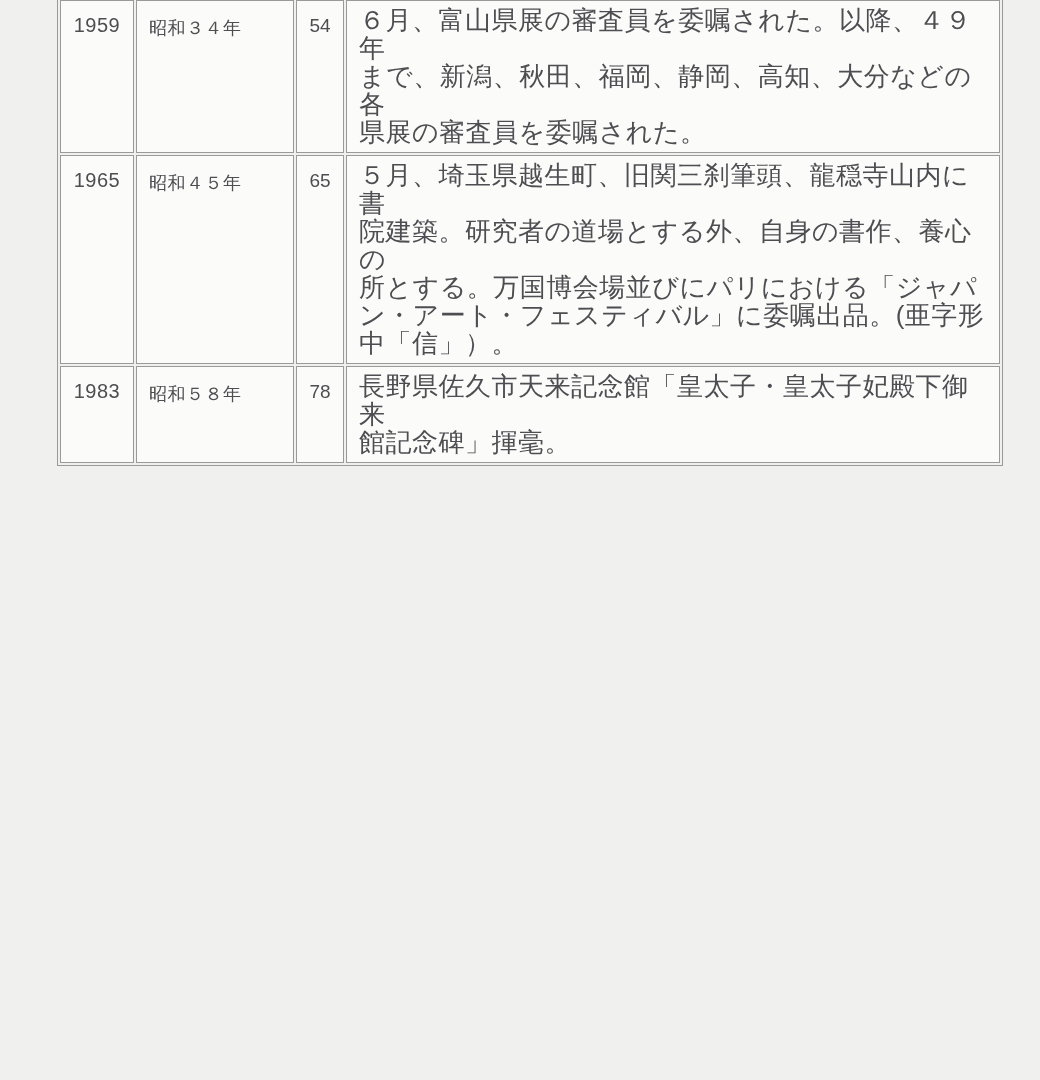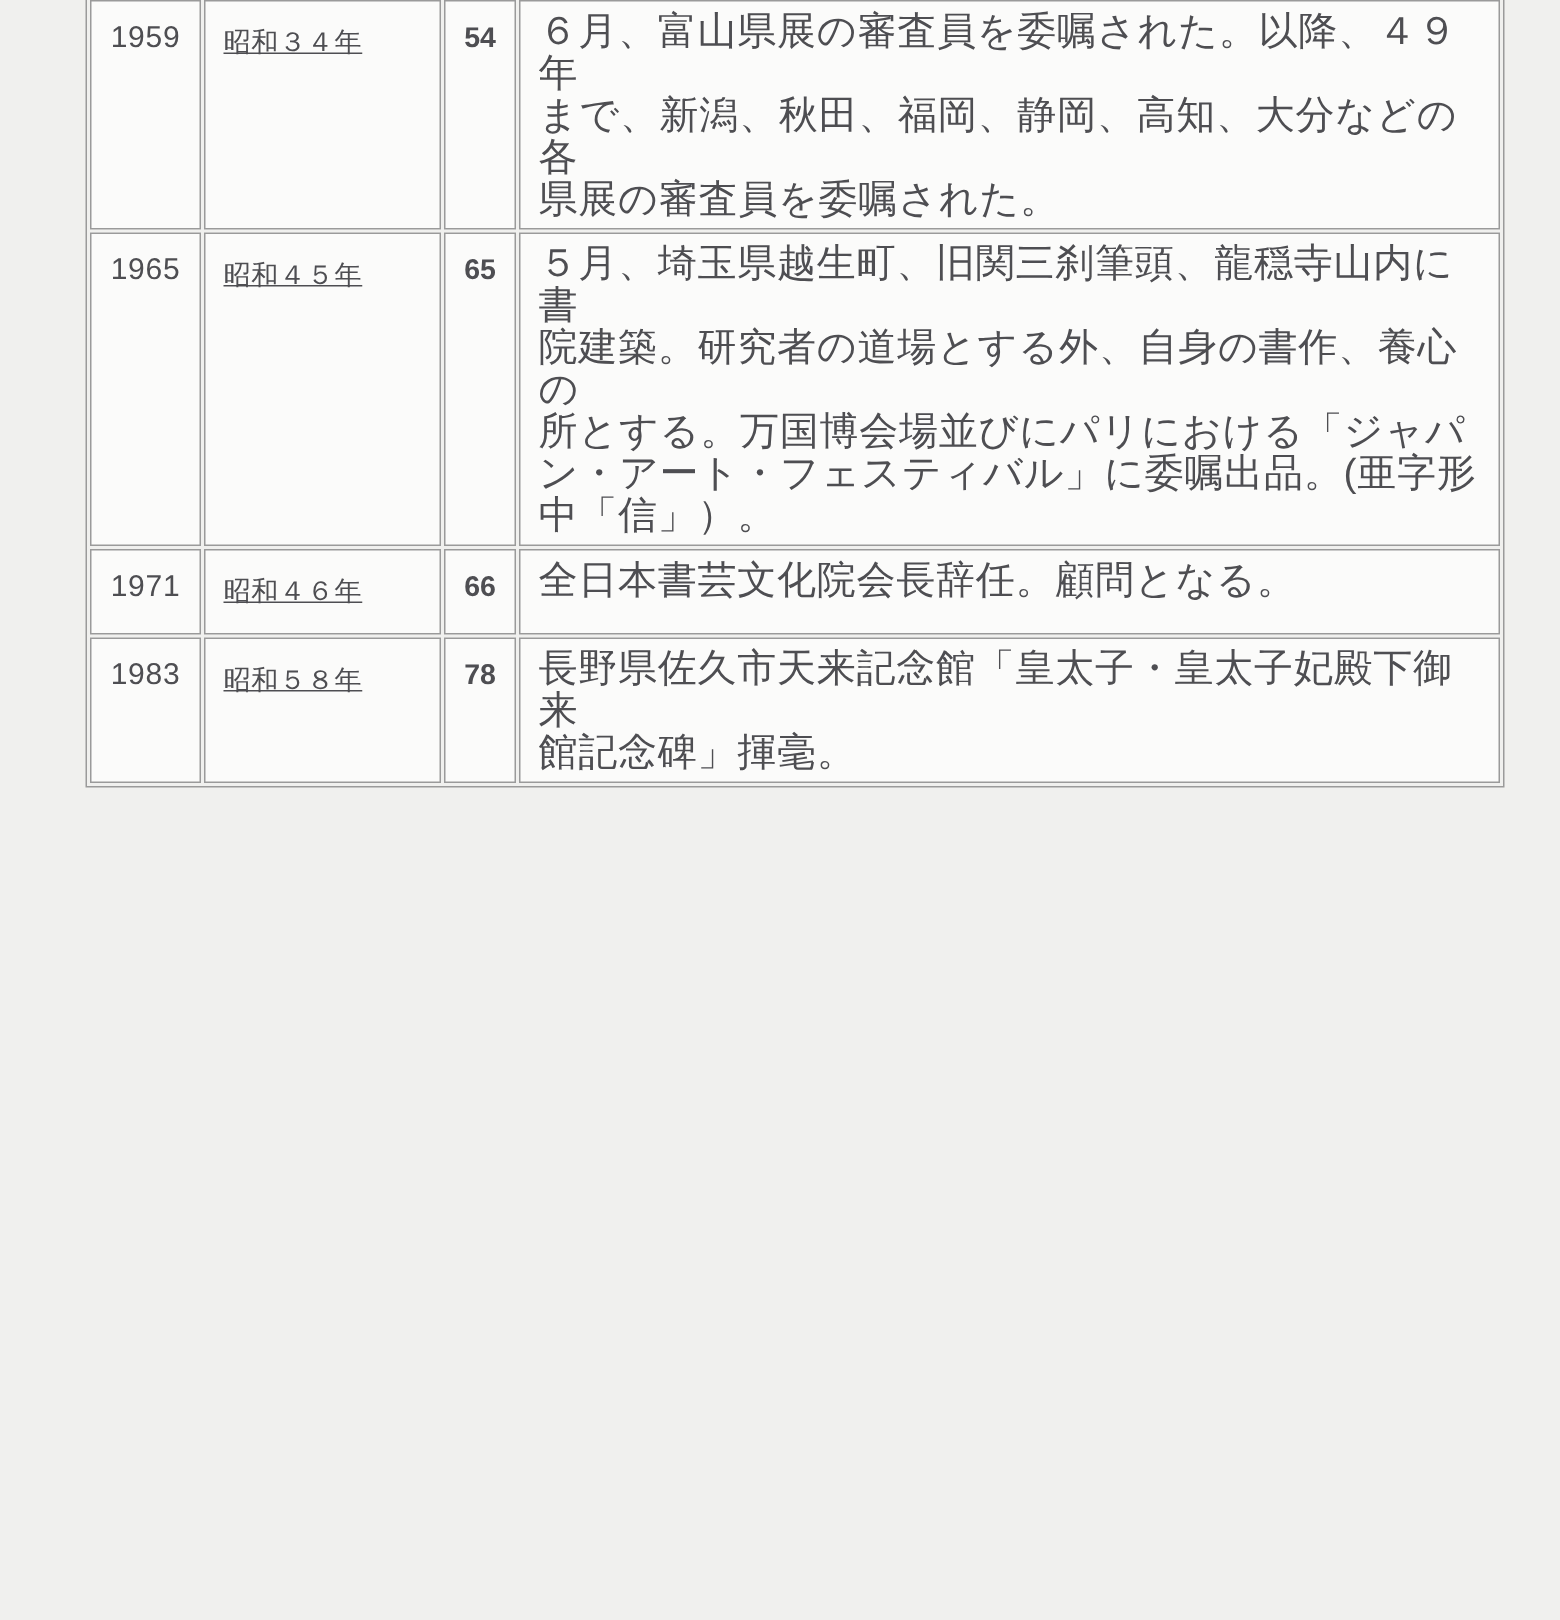--- a/index.html
+++ b/index.html
@@ -39,29 +39,27 @@
   }
   td.year{
     text-align:center;
     font-size:20px;
     padding-top:13px;
     letter-spacing:0.5px;
   }
   td.era{
     text-align:left;
     font-size:18px;
-    padding:15px 4px 16px 12px;
+    padding:15px 4px 4px 12px;
     letter-spacing:0.5px;
-    text-decoration:underline;
   }
   td.age{
     text-align:center;
     font-size:19px;
     padding-top:14px;
-    font-weight:bold;
   }
   td.desc{
     font-size:26px;
     line-height:28px;
     padding:5px 8px 6px 12px;
     letter-spacing:0.5px;
     white-space:pre-line;
   }
 </style>
 </head>
@@ -88,26 +86,20 @@
           <td class="year">1965</td>
           <td class="era">昭和４５年</td>
           <td class="age">65</td>
           <td class="desc">５月、埼玉県越生町、旧関三刹筆頭、龍穏寺山内に書
 院建築。研究者の道場とする外、自身の書作、養心の
 所とする。万国博会場並びにパリにおける「ジャパ
 ン・アート・フェスティバル」に委嘱出品。(亜字形
 中「信」）。</td>
         </tr>
         <tr>
-          <td class="year">1971</td>
-          <td class="era">昭和４６年</td>
-          <td class="age">66</td>
-          <td class="desc">全日本書芸文化院会長辞任。顧問となる。</td>
-        </tr>
-        <tr>
           <td class="year">1983</td>
           <td class="era">昭和５８年</td>
           <td class="age">78</td>
           <td class="desc">長野県佐久市天来記念館「皇太子・皇太子妃殿下御来
 館記念碑」揮毫。</td>
         </tr>
       </tbody>
   </table>
 </div>
 

